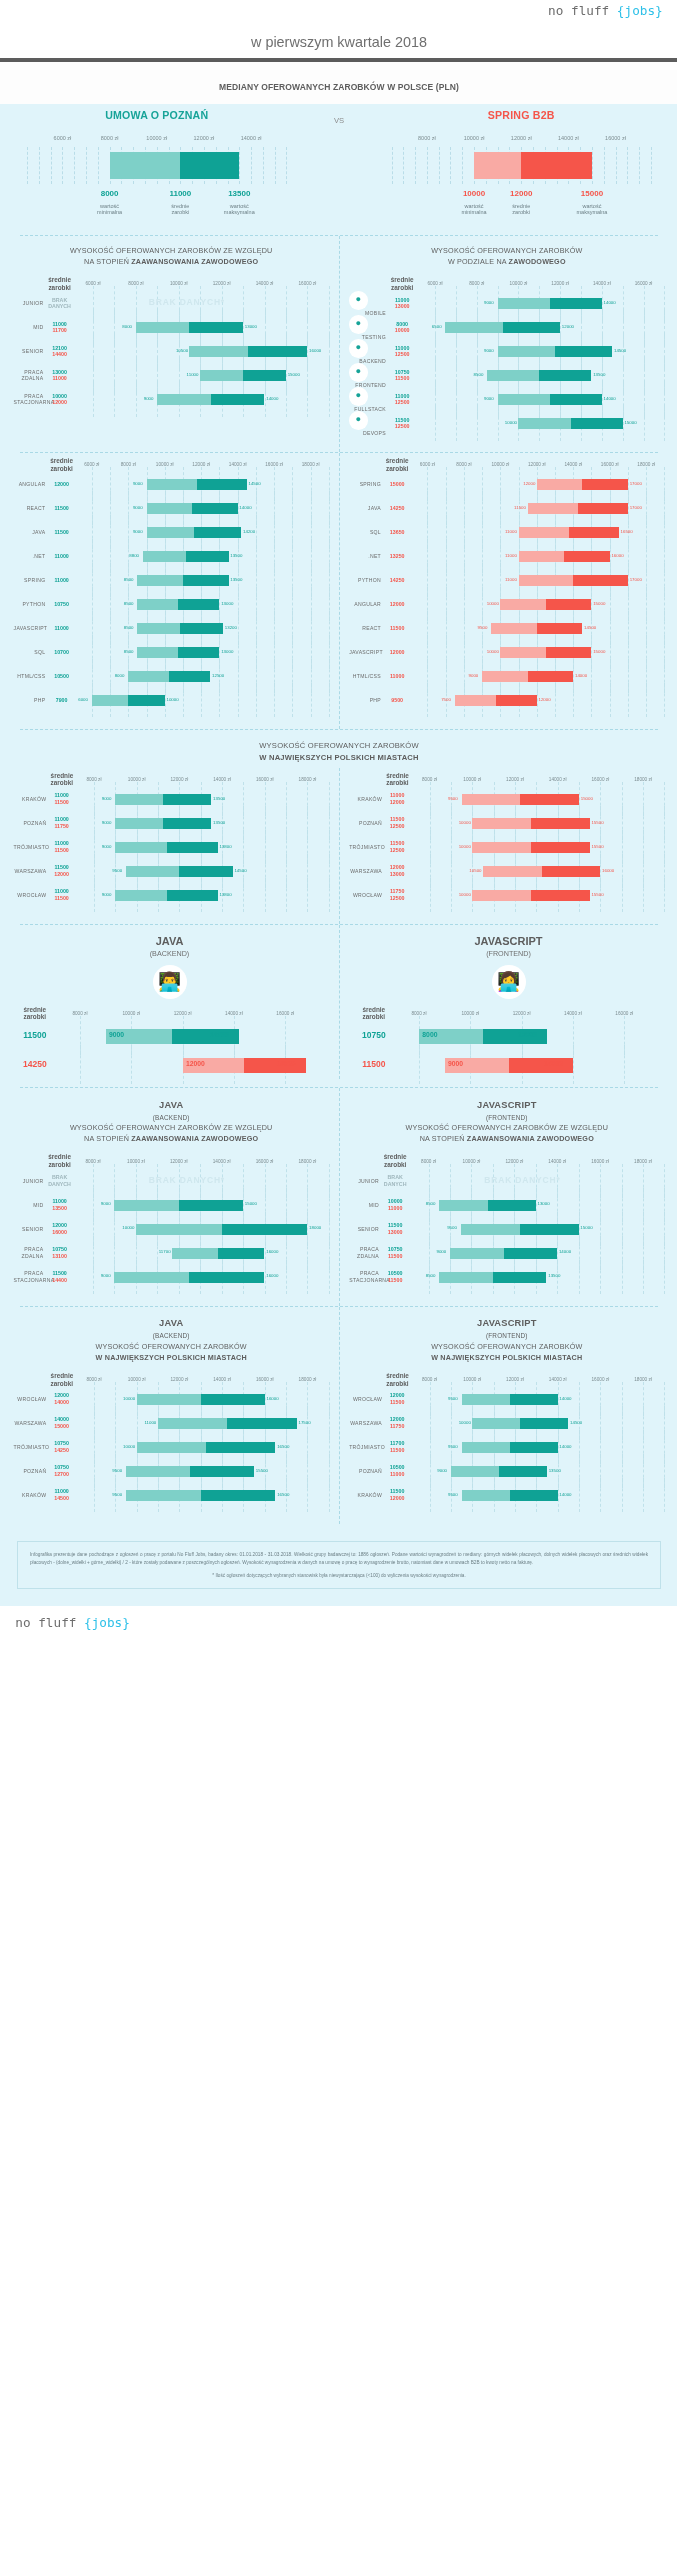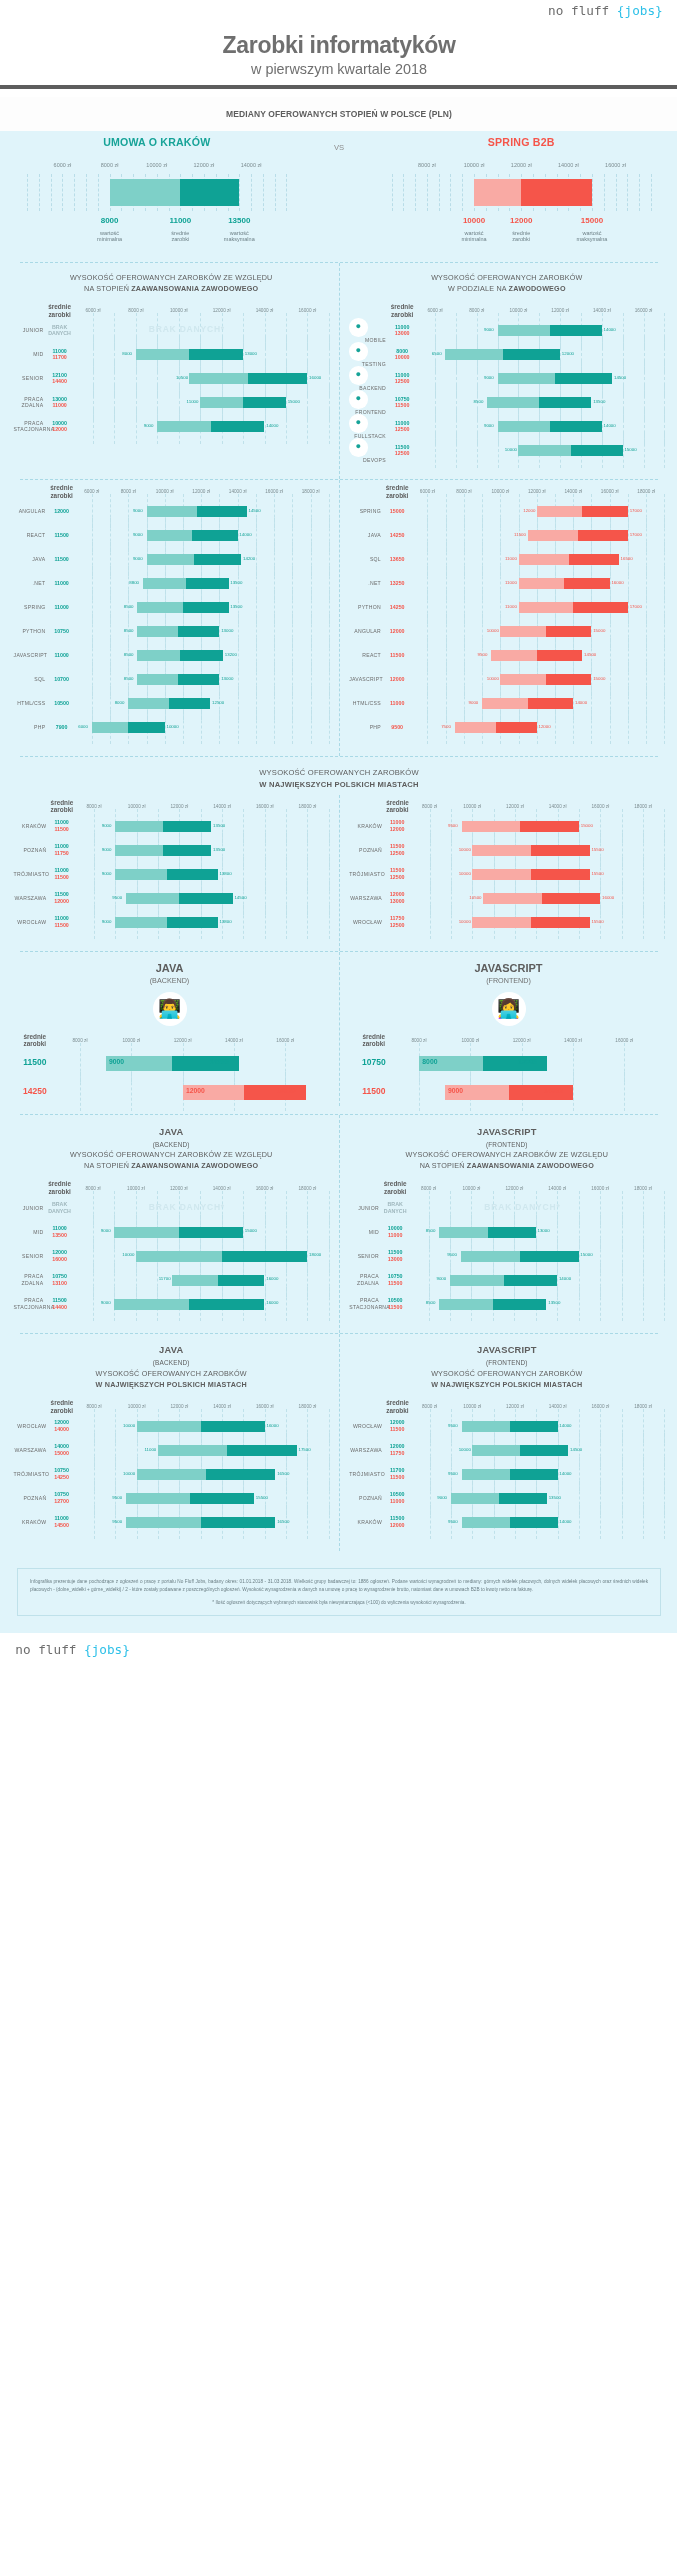--- a/index.html
+++ b/index.html
@@ -83,30 +83,29 @@
 </head>
 <body>
 
 <div class="page">
 
   <div class="brandbar">
     <div class="brand"><span>no fluff </span><span class="b">{jobs}</span></div>
   </div>
 
   <div class="title-wrap">
-    <div class="title">Zarobki informatyków</div>
     <div class="subtitle">w pierwszym kwartale 2018</div>
     <div class="rule"></div>
   </div>
-  <div class="medtitle">MEDIANY OFEROWANYCH STOPIEŃ W POLSCE (PLN)</div>
+  <div class="medtitle">MEDIANY OFEROWANYCH ZAROBKÓW W POLSCE (PLN)</div>
 
   <div class="band" style="position:relative;padding-bottom:12px;">
     <div class="cmp">
       <div class="cmp-col">
-        <div class="cmp-head teal">UMOWA O KRAKÓW</div>
+        <div class="cmp-head teal">UMOWA O POZNAŃ</div>
         <div style="padding:0 15.3px;">
           <div class="axis" id="ax-uop">
               <span style="left: 16.6667%;">6000 zł</span>
               <span style="left: 33.3333%;">8000 zł</span>
               <span style="left: 50%;">10000 zł</span>
               <span style="left: 66.6667%;">12000 zł</span>
               <span style="left: 83.3333%;">14000 zł</span>
             </div>
           <div class="plot" id="pl-uop">
               <div class="gridline" style="left: 4.16667%;"></div>

